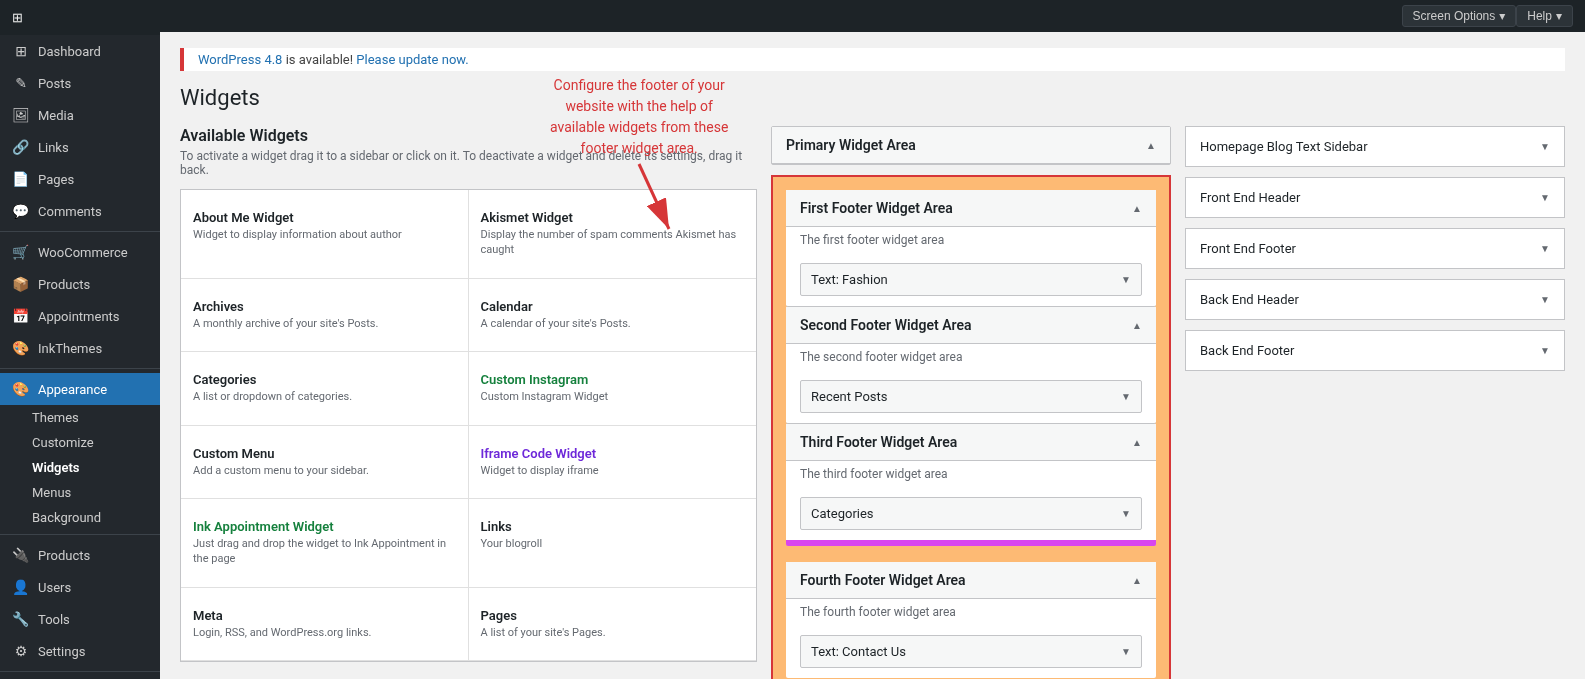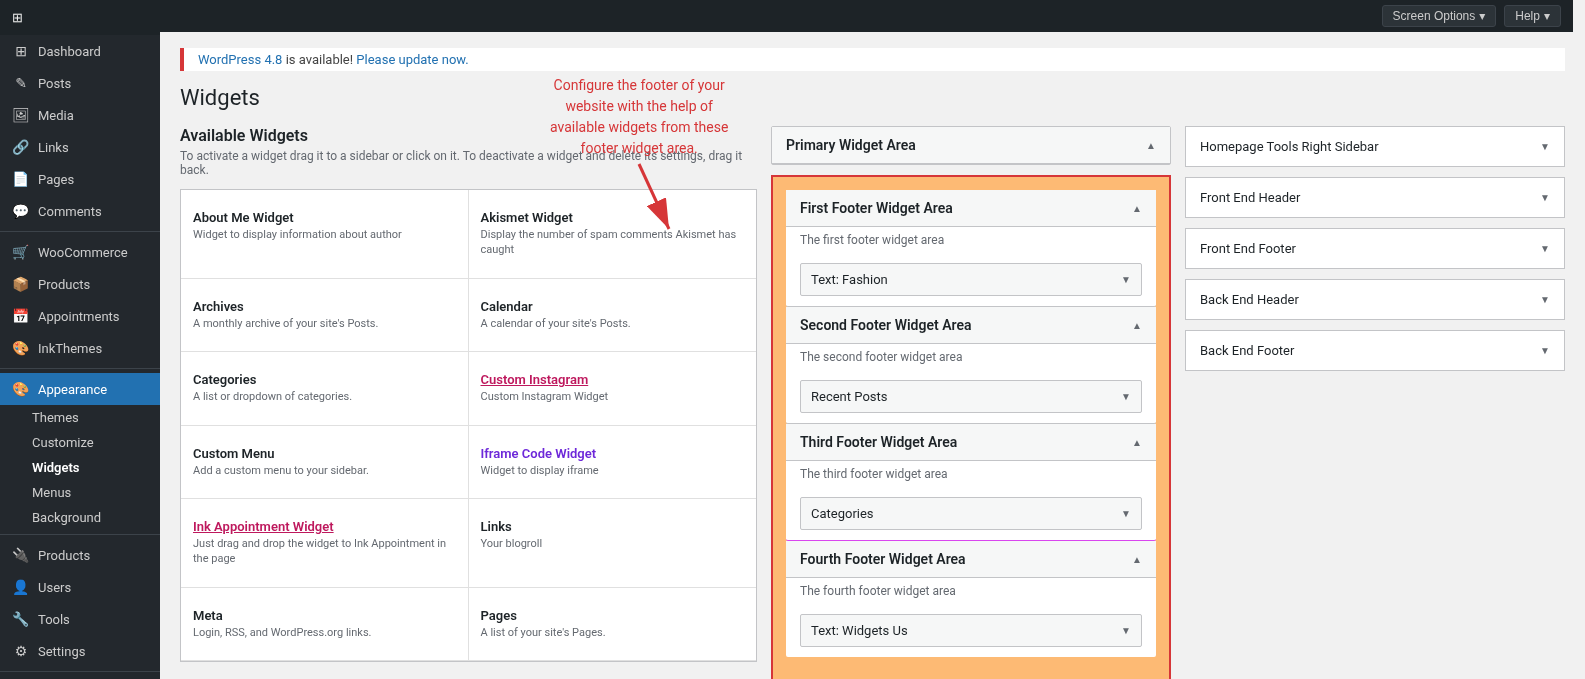--- a/index.html
+++ b/index.html
@@ -36,29 +36,28 @@
     }
     .sidebar-item .icon { width: 18px; text-align: center; font-size: 14px; }
     .sidebar-sub { padding: 5px 12px 5px 32px; color: #ccc; cursor: pointer; font-size: 13px; }
     .sidebar-sub.active { color: #fff; font-weight: 600; }
     .sidebar-divider { border: none; border-top: 1px solid #3c434a; margin: 4px 0; }
     .sidebar-item-appearance { background: #2271b1 !important; color: #fff !important; }
 
     
     #topbar {
       position: fixed;
-      top: 0; right: 12px;
+      top: 0; right: 0;
       width: calc(100% - 160px);
       height: 32px;
       background: #1d2327;
       display: flex;
       align-items: center;
       justify-content: flex-end;
       padding: 0 12px;
-      gap: 8px;
       z-index: 100;
     }
     .topbar-btn {
       background: #2c3338;
       border: 1px solid #3c434a;
       color: #ccc;
       padding: 3px 10px;
       border-radius: 3px;
       cursor: pointer;
       font-size: 12px;
@@ -132,21 +131,21 @@
       border: 1px solid #c3c4c7;
     }
     .widget-item {
       padding: 20px 12px;
       border-bottom: 1px solid #e0e0e0;
       background: #fff;
       cursor: pointer;
     }
     .widget-item:nth-child(odd) { border-right: 1px solid #e0e0e0; }
     .widget-item-title { font-size: 13px; font-weight: 600; color: #1d2327; margin-bottom: 2px; }
-    .widget-item-title.orange { color: #be185d; text-decoration: underline; }
+    .widget-item-title.orange { color: #15803d; }
     .widget-item-title.blue { color: #6d28d9; }
     .widget-item-desc { font-size: 11px; color: #646970; line-height: 1.4; }
 
     
     .widget-area-panel {
       background: #fff;
       border: 1px solid #c3c4c7;
       margin-bottom: 10px;
       border-radius: 2px;
     }
@@ -437,21 +436,21 @@
           </div>
           <div class="widget-area-desc">The second footer widget area</div>
           <div class="widget-area-content">
             <div class="widget-slot">
               <span class="widget-slot-title">Recent Posts</span>
               <span class="chevron">▼</span>
             </div>
           </div>
         </div>
 
-        <div class="widget-area-panel" style="border:none; border-bottom:1px solid #d946ef; margin-bottom:0;">
+        <div class="widget-area-panel" style="border:none; border-bottom:6px solid #d946ef; margin-bottom:16px;">
           <div class="widget-area-header">
             <span class="widget-area-title">Third Footer Widget Area</span>
             <span class="chevron">▲</span>
           </div>
           <div class="widget-area-desc">The third footer widget area</div>
           <div class="widget-area-content">
             <div class="widget-slot">
               <span class="widget-slot-title">Categories</span>
               <span class="chevron">▼</span>
             </div>
@@ -459,32 +458,32 @@
         </div>
 
         <div class="widget-area-panel" style="border:none; margin-bottom:10px;">
           <div class="widget-area-header">
             <span class="widget-area-title">Fourth Footer Widget Area</span>
             <span class="chevron">▲</span>
           </div>
           <div class="widget-area-desc">The fourth footer widget area</div>
           <div class="widget-area-content">
             <div class="widget-slot">
-              <span class="widget-slot-title">Text: Widgets Us</span>
+              <span class="widget-slot-title">Text: Contact Us</span>
               <span class="chevron">▼</span>
             </div>
           </div>
         </div>
       </div>
     </div>
 
     <div style="width: 380px; flex-shrink:0;">
       <div class="right-panel">
         <div class="right-panel-header">
-          <span class="right-panel-title">Homepage Tools Right Sidebar</span>
+          <span class="right-panel-title">Homepage Blog Text Sidebar</span>
           <span class="chevron">▼</span>
         </div>
       </div>
       <div class="right-panel">
         <div class="right-panel-header">
           <span class="right-panel-title">Front End Header</span>
           <span class="chevron">▼</span>
         </div>
       </div>
       <div class="right-panel">

